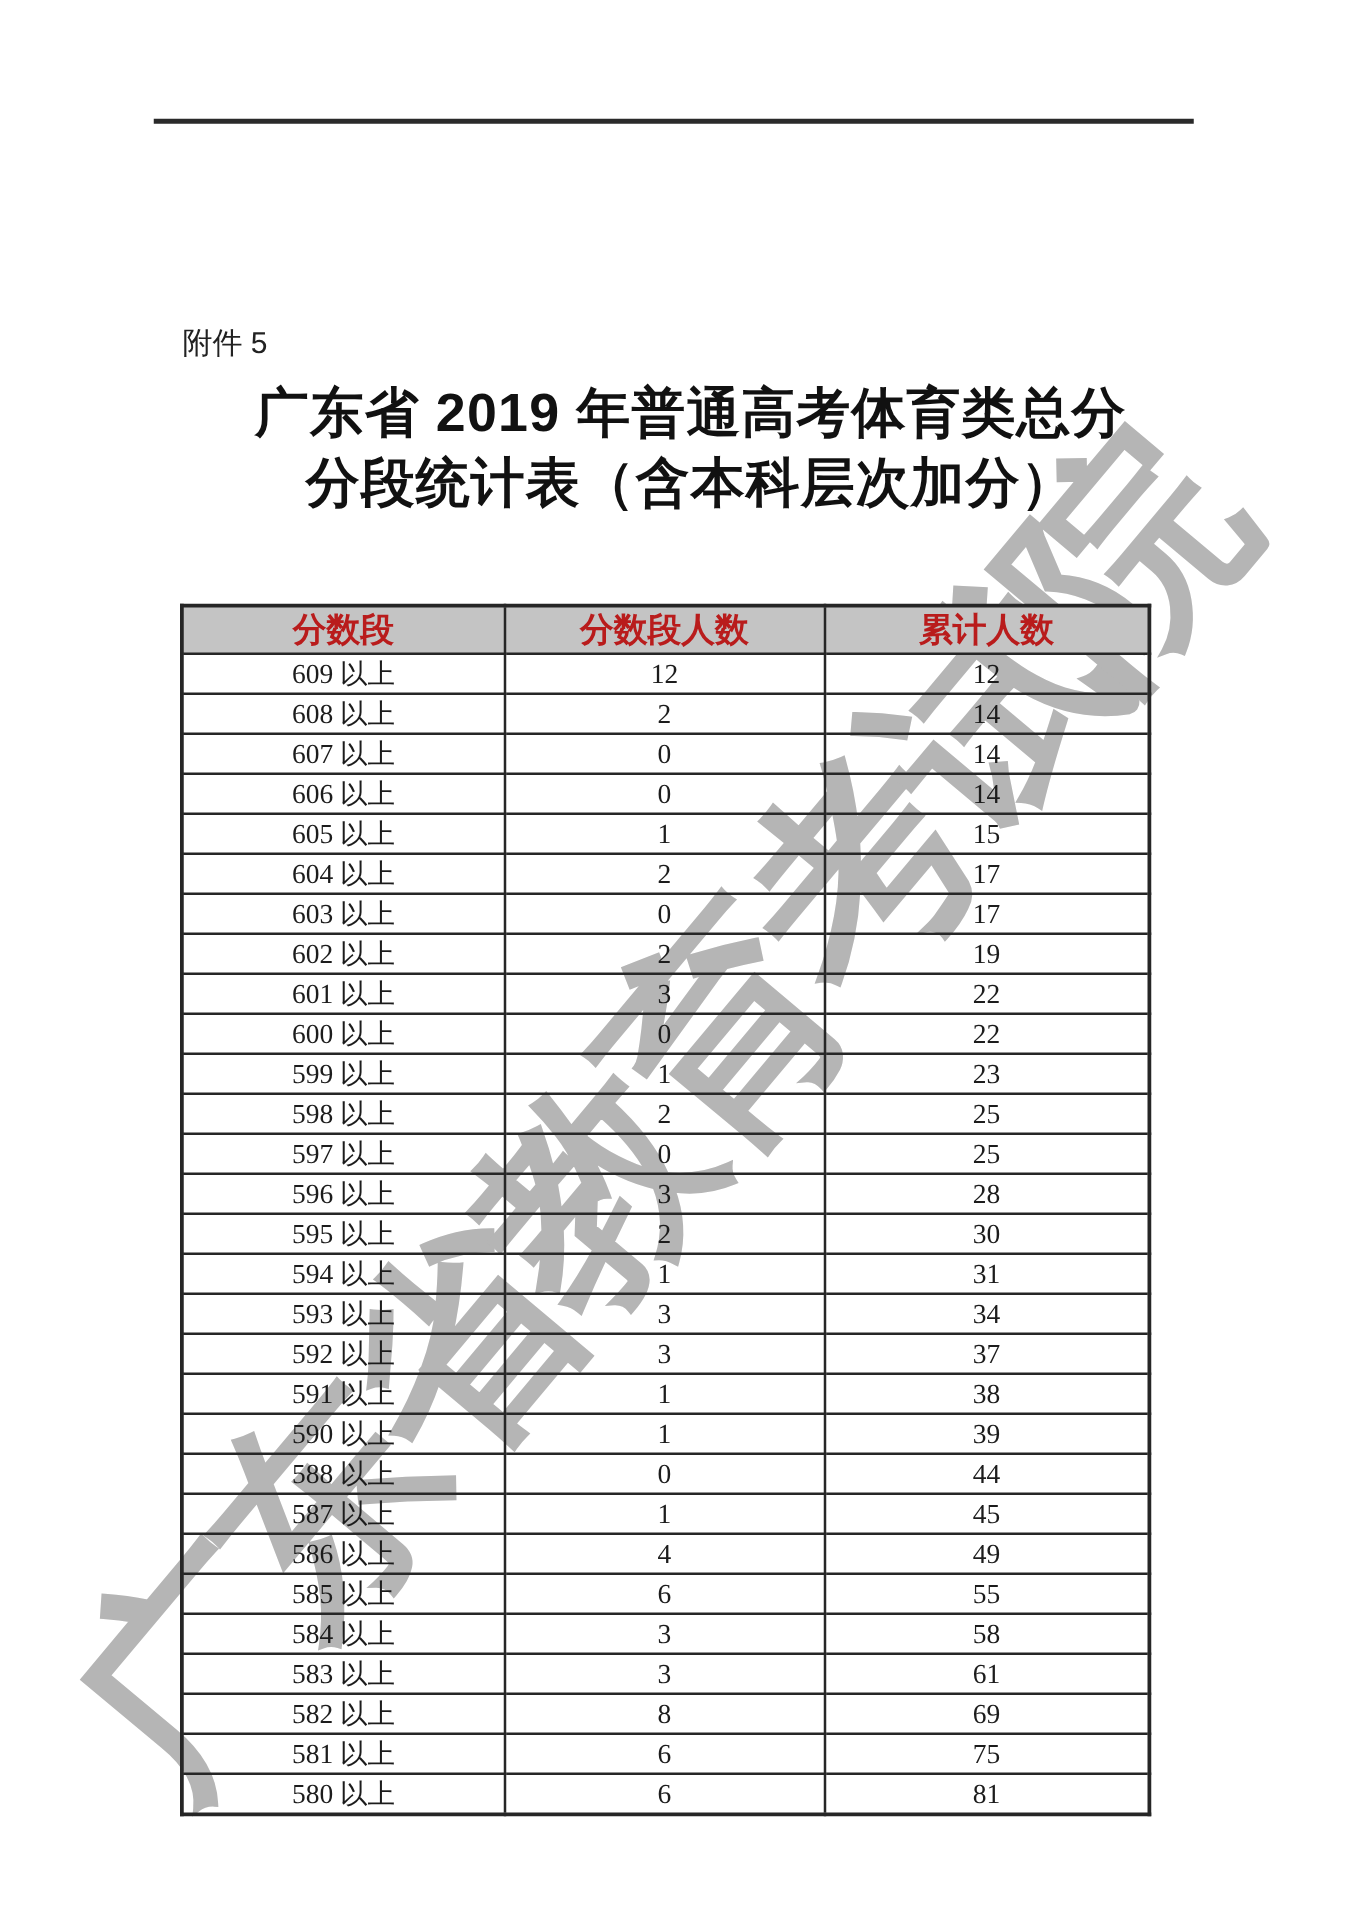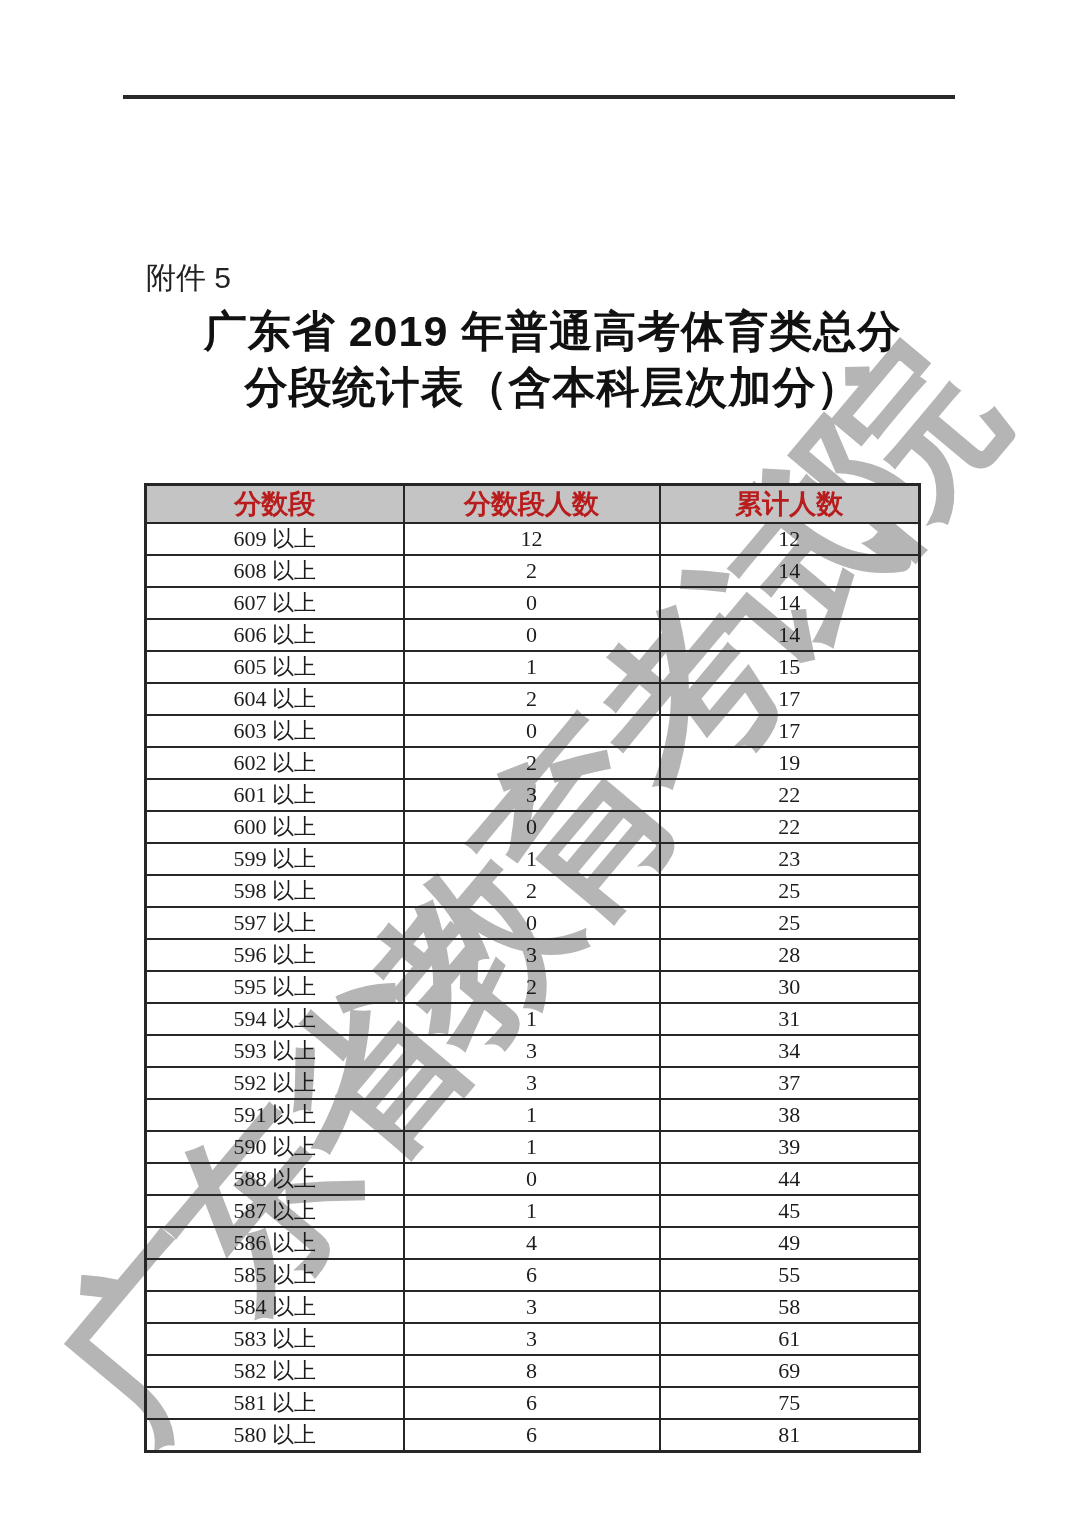--- a/index.html
+++ b/index.html
@@ -26,21 +26,21 @@
     font-weight: bold;
     letter-spacing: -14px;
     color: #b5b5b5;
     white-space: nowrap;
     z-index: 1;
     font-family: "Liberation Serif", serif;
   }
   .attachment {
     position: absolute;
     left: 146px; top: 258px;
-    font-size: 30px;
+    font-size: 24px;
     font-family: "Liberation Sans", sans-serif;
     color: #222222;
     z-index: 2;
   }
   .title {
     position: absolute;
     left: 125px; top: 303px;
     width: 855px;
     margin: 0;
     text-align: center;

